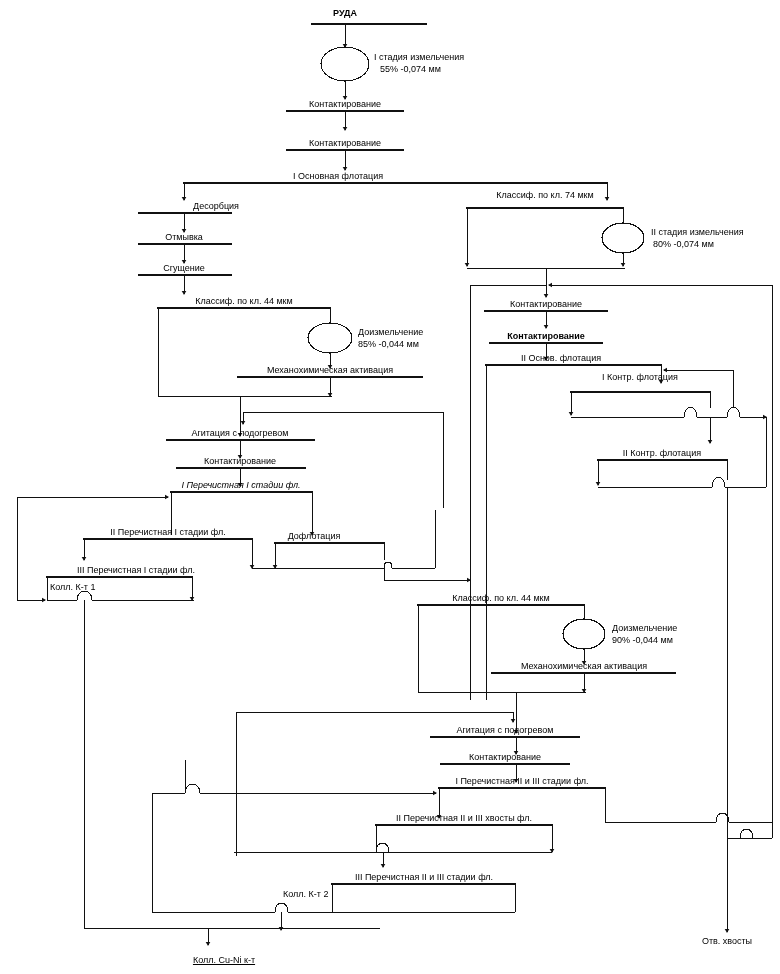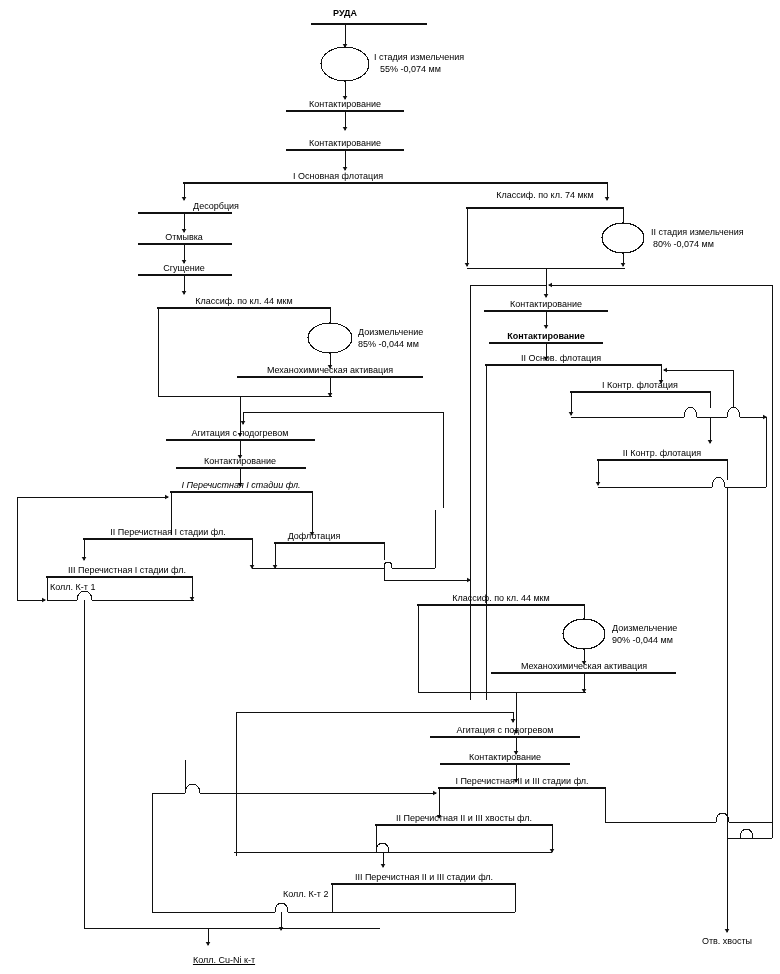--- a/index.html
+++ b/index.html
@@ -251,31 +251,31 @@
 
   <div class="lbl two" style="left:358px;top:327px;">Доизмельчение</div>
   <div class="lbl two" style="left:358px;top:339px;">85% -0,044 мм</div>
 
   <div class="lbl c" style="left:330px;top:365px;">Механохимическая активация</div>
   <div class="lbl c" style="left:240px;top:428px;">Агитация с подогревом</div>
   <div class="lbl c" style="left:240px;top:456px;">Контактирование</div>
   <div class="lbl c" style="left:241px;top:480px;font-style:italic;">I Перечистная I стадии фл.</div>
   <div class="lbl c" style="left:168px;top:527px;">II Перечистная I стадии фл.</div>
   <div class="lbl c" style="left:314px;top:531px;text-align:right;">Дофлотация</div>
-  <div class="lbl c" style="left:127px;top:565px;">III Перечистная I стадии фл.</div>
+  <div class="lbl c" style="left:136px;top:565px;">III Перечистная I стадии фл.</div>
   <div class="lbl" style="left:50px;top:582px;">Колл. К-т 1</div>
 
   <div class="lbl c" style="left:545px;top:190px;">Классиф. по кл. 74 мкм</div>
   <div class="lbl two" style="left:651px;top:227px;">II стадия измельчения</div>
   <div class="lbl two" style="left:653px;top:239px;">80% -0,074 мм</div>
 
   <div class="lbl c" style="left:546px;top:299px;">Контактирование</div>
   <div class="lbl c b" style="left:546px;top:331px;">Контактирование</div>
   <div class="lbl c" style="left:561px;top:353px;">II Основ. флотация</div>
-  <div class="lbl c" style="left:640px;top:380px;">I Контр. флотация</div>
+  <div class="lbl c" style="left:640px;top:372px;">I Контр. флотация</div>
   <div class="lbl c" style="left:662px;top:448px;">II Контр. флотация</div>
 
   <div class="lbl c" style="left:501px;top:593px;">Классиф. по кл. 44 мкм</div>
   <div class="lbl two" style="left:612px;top:623px;">Доизмельчение</div>
   <div class="lbl two" style="left:612px;top:635px;">90% -0,044 мм</div>
 
   <div class="lbl c" style="left:584px;top:661px;">Механохимическая активация</div>
   <div class="lbl c" style="left:505px;top:725px;">Агитация с подогревом</div>
   <div class="lbl c" style="left:505px;top:752px;">Контактирование</div>
   <div class="lbl c" style="left:522px;top:776px;">I Перечистная II и III стадии фл.</div>

